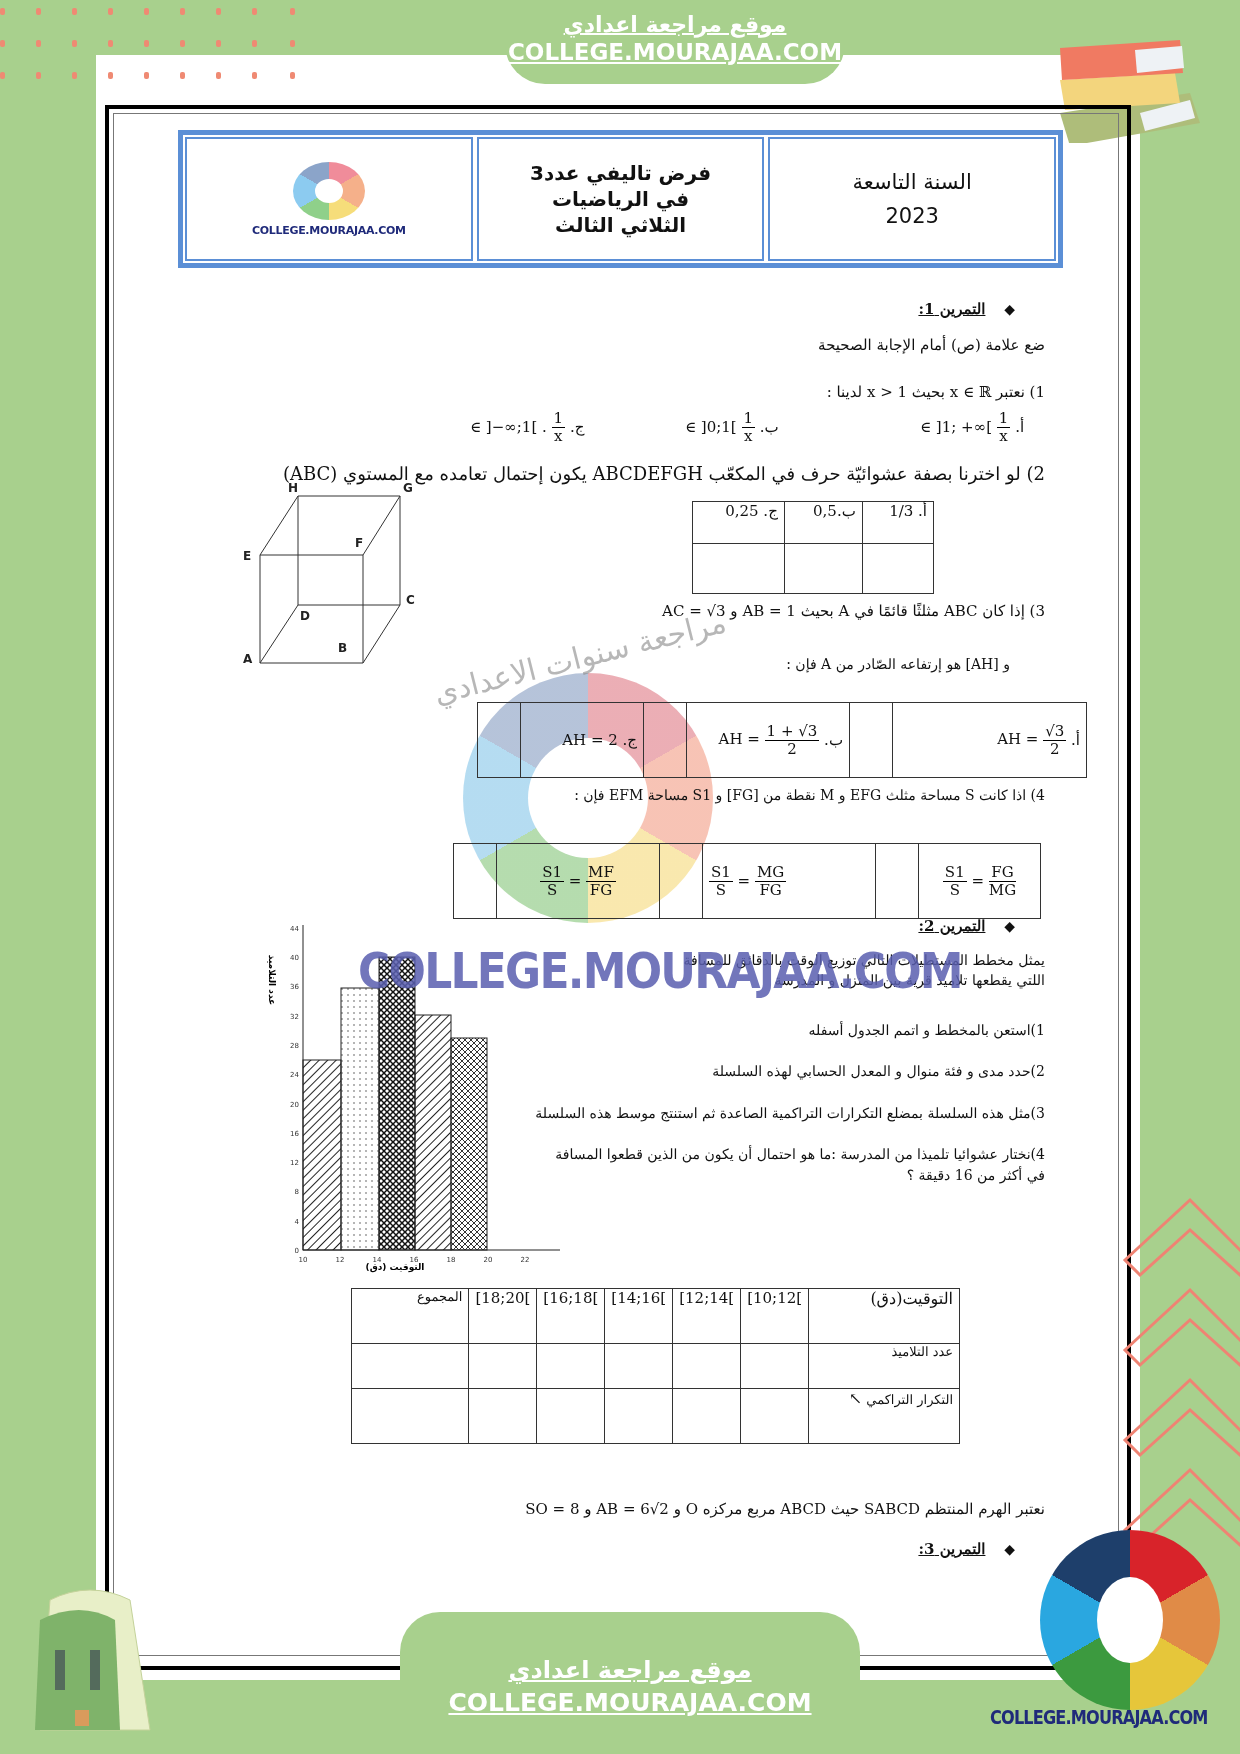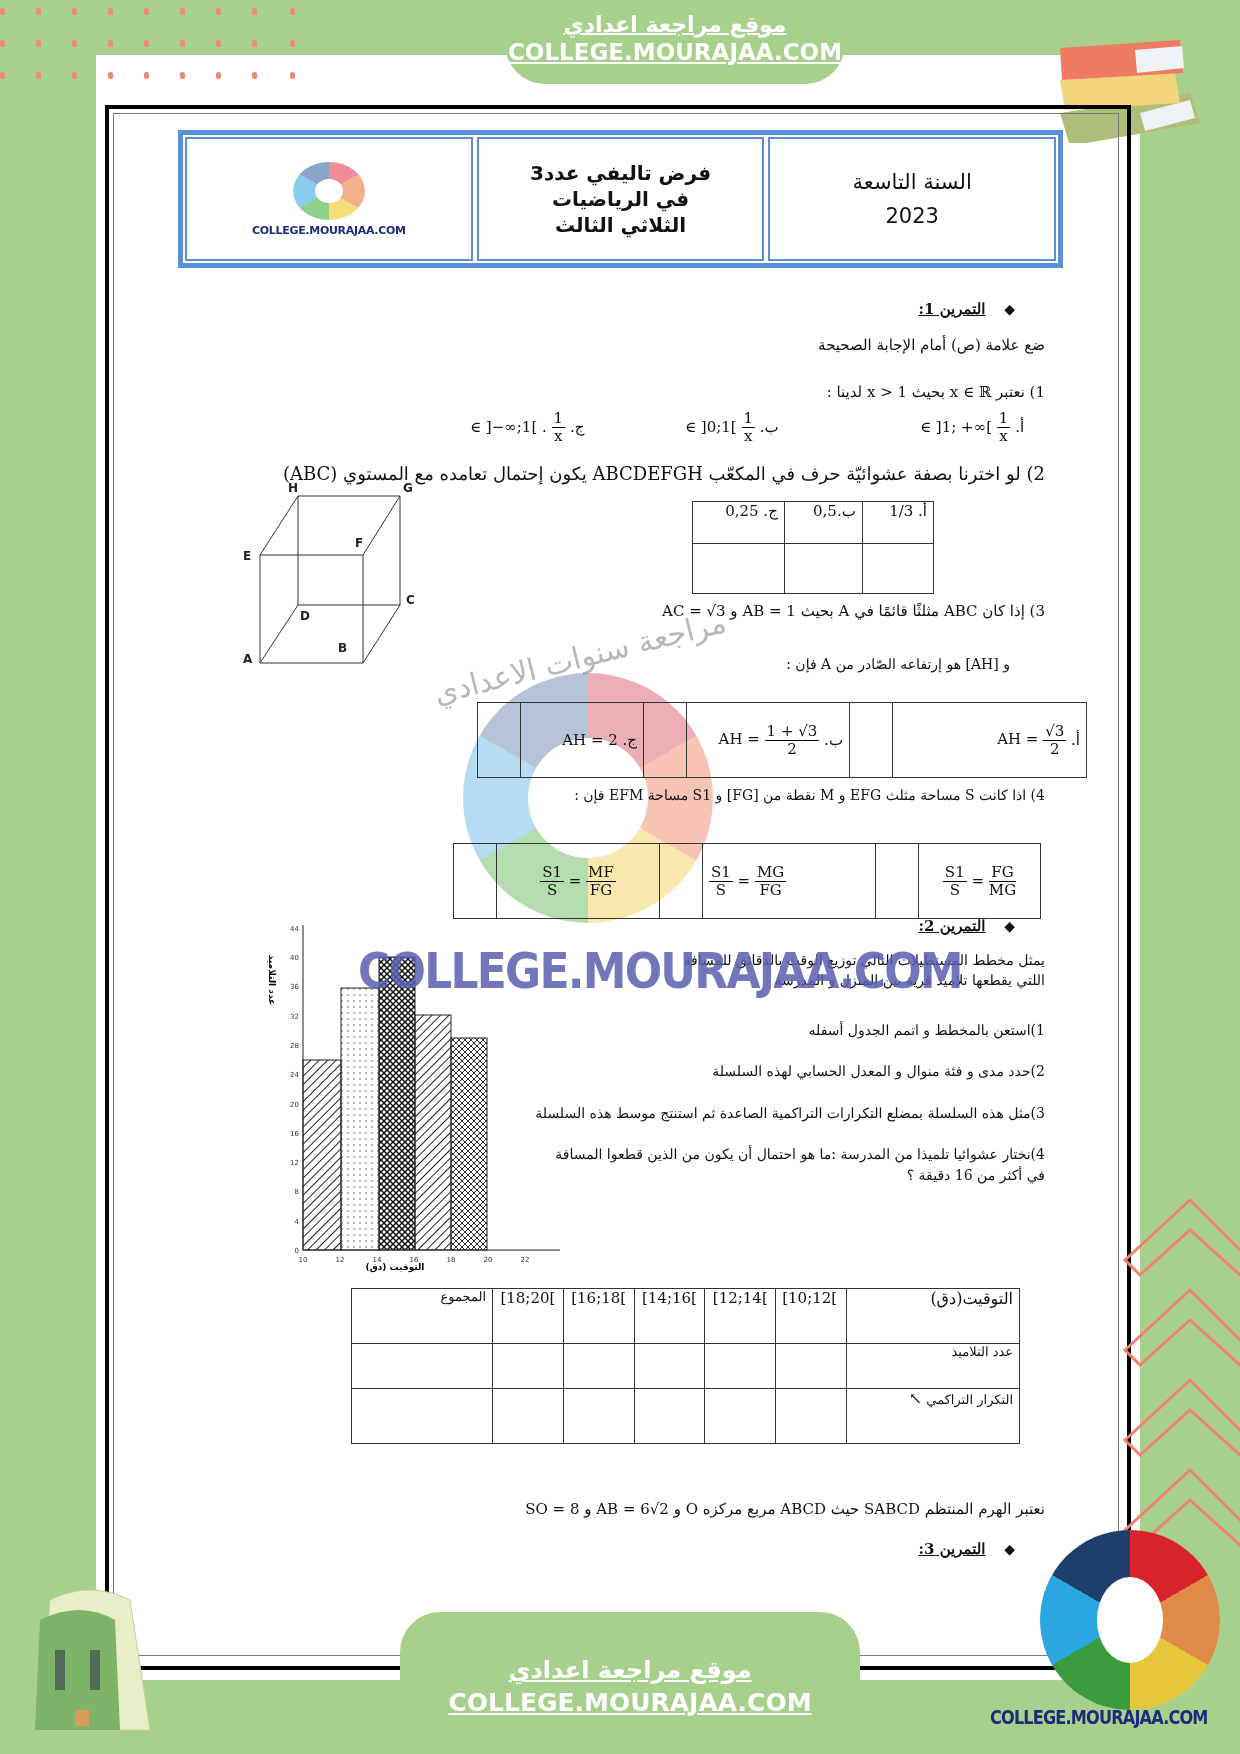--- a/index.html
+++ b/index.html
@@ -299,21 +299,21 @@
       <text x="196" y="342">18</text>
       <text x="233" y="342">20</text>
       <text x="270" y="342">22</text>
     </g>
   <text x="140" y="350" font-family="DejaVu Sans, sans-serif" font-size="9" font-weight="bold" text-anchor="middle">التوقيت (دق)</text>
   <text x="14" y="60" font-family="DejaVu Sans, sans-serif" font-size="9" font-weight="bold" text-anchor="middle" transform="rotate(90 14 60)">عدد التلاميذ</text>
 </svg>
 
 <div class="abs wm-text">COLLEGE.MOURAJAA.COM</div>
 
-<table class="q" style="left:351px;top:1288px;width:669px;height:156px">
+<table class="q" style="left:351px;top:1288px;width:609px;height:156px">
   <tbody>
       <tr>
     <td style="width:128px;direction:rtl;vertical-align:top;font-size:13px">المجموع</td>
     <td style="vertical-align:top;text-align:center">[18;20[</td>
     <td style="vertical-align:top;text-align:center">[16;18[</td>
     <td style="vertical-align:top;text-align:center">[14;16[</td>
     <td style="vertical-align:top;text-align:center">[12;14[</td>
     <td style="vertical-align:top;text-align:left">[10;12[</td>
     <td style="width:160px;direction:rtl;vertical-align:top;font-size:16px">التوقيت(دق)</td>
   </tr>

